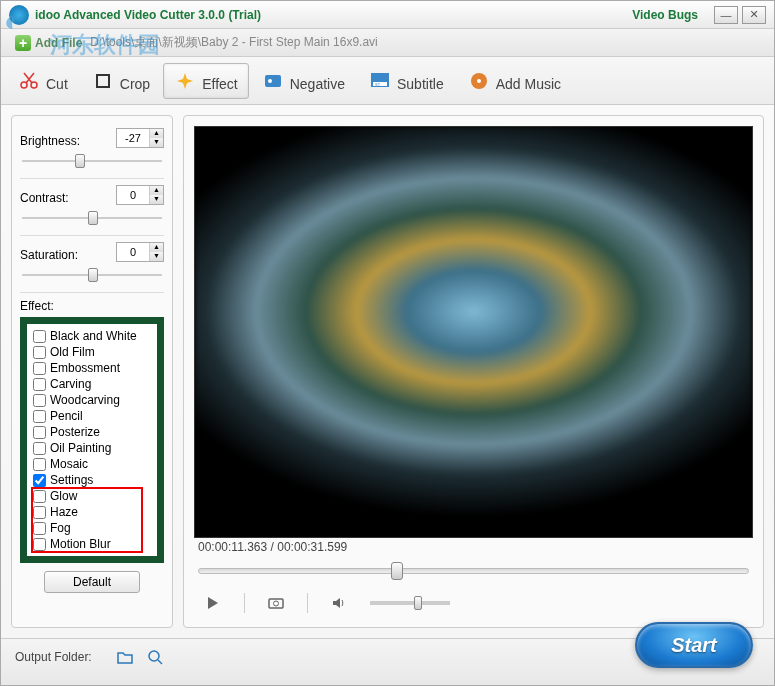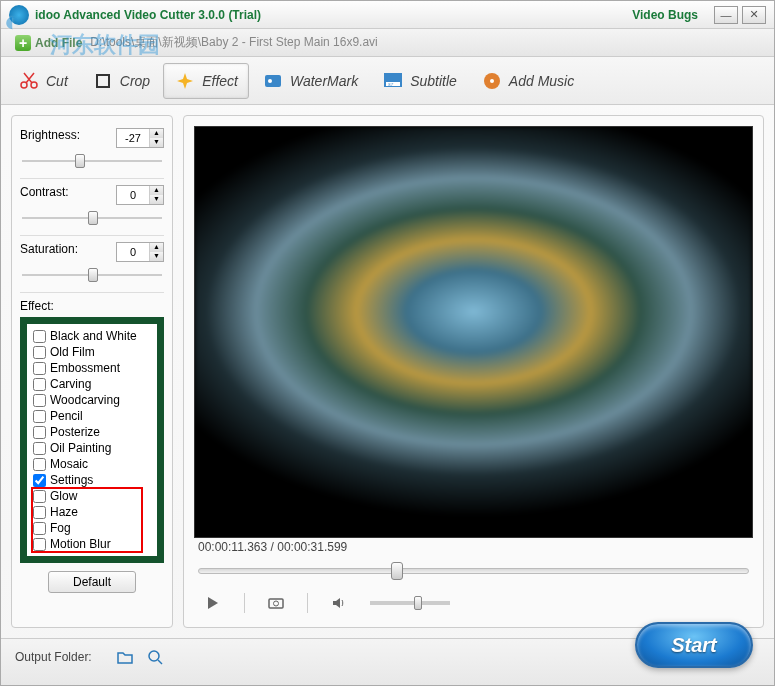--- a/index.html
+++ b/index.html
@@ -8,40 +8,40 @@
 .titlebar { height: 28px; background: linear-gradient(#fefefe, #eaeaea); border-bottom: 1px solid #ccc; display: flex; align-items: center; padding: 6px 8px; font-size: 12px; }
 .titlebar .logo { width: 20px; height: 20px; background: radial-gradient(circle, #3cb1e8, #0a6aa8); border-radius: 50%; margin-right: 6px; }
 .titlebar .title { color: #1a7a3a; font-weight: bold; flex: 1; }
 .titlebar .report { color: #1a7a3a; font-weight: bold; margin-right: 12px; cursor: pointer; }
 .winbtn { width: 24px; height: 18px; border: 1px solid #999; background: linear-gradient(#fdfdfd, #e0e0e0); margin-left: 4px; display: flex; align-items: center; justify-content: center; font-size: 11px; color: #555; cursor: pointer; }
 .addfile-bar { height: 28px; background: linear-gradient(#f4f4f4, #e6e6e6); border-bottom: 1px solid #ccc; display: flex; align-items: center; padding: 0 14px; font-size: 12px; }
 .addfile-bar .plus { width: 16px; height: 16px; background: linear-gradient(#8fd370, #4aa82a); border-radius: 3px; color: #fff; font-weight: bold; display: flex; align-items: center; justify-content: center; margin-right: 4px; font-size: 14px; }
 .addfile-bar .addlabel { color: #5a8a5a; font-weight: bold; margin-right: 8px; }
 .addfile-bar .path { color: #888; }
 .toolbar { height: 48px; background: linear-gradient(#f7f7f7, #ececec); border-bottom: 1px solid #ccc; display: flex; align-items: center; padding: 2px 6px; gap: 2px; }
-.tool { display: flex; align-items: center; padding: 6px 10px; border: 1px solid transparent; font-size: 14px; color: #444; cursor: pointer; border-radius: 3px; font-style: italic; }
+.tool { display: flex; align-items: flex-end; padding: 6px 10px; border: 1px solid transparent; font-size: 14px; color: #444; cursor: pointer; border-radius: 3px; }
 .tool.active { background: linear-gradient(#fdfdfd, #e8e8e8); border: 1px solid #bbb; box-shadow: inset 0 0 3px rgba(0,0,0,0.1); }
 .tool .ticon { width: 22px; height: 22px; margin-right: 6px; display: flex; align-items: center; justify-content: center; }
 .main { flex: 1; display: flex; padding: 10px; gap: 10px; }
 .left-panel { width: 162px; background: #fafafa; border: 1px solid #ccc; border-radius: 4px; padding: 8px; display: flex; flex-direction: column; font-size: 12px; }
-.ctrl-row { display: flex; align-items: flex-start; margin-top: 4px; }
+.ctrl-row { display: flex; align-items: flex-end; margin-top: 4px; }
 .ctrl-row .lbl { flex: 1; }
 .spinner { width: 48px; height: 20px; border: 1px solid #aaa; background: #fff; font-size: 11px; display: flex; }
 .spinner input { width: 32px; border: none; text-align: center; font-size: 11px; outline: none; }
 .spinner .sp-btns { width: 14px; display: flex; flex-direction: column; border-left: 1px solid #ccc; }
 .spinner .sp-btns span { flex:1; font-size:7px; text-align:center; background:linear-gradient(#f4f4f4,#ddd); cursor:pointer; line-height:8px; }
 .slider-track { height: 18px; position: relative; margin: 4px 2px 6px; }
 .slider-track .line { position: absolute; top: 8px; left: 0; right: 0; height: 2px; background: #ccc; }
 .slider-track .thumb { position: absolute; top: 2px; width: 10px; height: 14px; background: linear-gradient(#fdfdfd,#d0d0d0); border:1px solid #888; border-radius:2px; cursor:pointer; }
 .divider { height:1px; background:#ddd; margin: 2px 0; }
 .effect-list { border:7px solid #14532d; background:#fff; margin-top: 4px; padding: 4px 6px; font-size: 12px; position: relative; }
 .effect-list .item { display:flex; align-items:center; padding: 1px 0; }
 .effect-list .item input { margin-right: 4px; }
 .redbox { position:absolute; border:2px solid #e00; left: 4px; bottom: 3px; width: 112px; height: 66px; pointer-events:none; }
-.default-btn { margin: 8px auto 2px; width: 88px; height: 22px; background: linear-gradient(#fdfdfd,#e6e6e6); border:1px solid #aaa; border-radius: 3px; font-size:12px; cursor:pointer; }
+.default-btn { margin: 8px auto 2px; width: 96px; height: 22px; background: linear-gradient(#fdfdfd,#e6e6e6); border:1px solid #aaa; border-radius: 3px; font-size:12px; cursor:pointer; }
 .preview { flex:1; background:#fafafa; border:1px solid #ccc; border-radius:4px; padding: 10px; display:flex; flex-direction:column; }
 .video { flex:1; background:#000; border:1px solid #333; position:relative; overflow:hidden; }
 .video .swirl { position:absolute; inset:0; background: radial-gradient(ellipse 60% 50% at 50% 45%, #7fb8d4 0%, #3d7089 20%, #b89740 35%, #2f5348 50%, #6a8b9a 65%, #1d2d33 80%, #000 100%); filter: blur(2px); }
 .time-row { font-size: 12px; color: #444; margin-top: 0; padding: 2px 4px; }
 .seek { height: 20px; position: relative; margin: 5px 4px 8px; }
 .seek .bar { position:absolute; top:7px; left:0; right:0; height:6px; background:linear-gradient(#d8d8d8,#f0f0f0); border:1px solid #bbb; border-radius:3px; }
 .seek .th { position:absolute; top:1px; width:12px; height:18px; background:linear-gradient(#fdfdfd,#ccc); border:1px solid #888; border-radius:3px; cursor:pointer; }
 .playctrls { display:flex; align-items:center; gap: 20px; padding: 4px 8px; }
 .pbtn { width: 22px; height:18px; color:#555; cursor:pointer; display:flex; align-items:center; justify-content:center; }
 .vsep { width:1px; height:20px; background:#ccc; }
@@ -107,21 +107,21 @@
         </span>
         <span>Effect</span>
       </div>
     <div class="tool">
         <span class="ticon">
           <svg width="20" height="20">
             <rect x="2" y="4" width="16" height="12" rx="2" fill="#3a87c9"></rect>
             <circle cx="7" cy="10" r="2" fill="#fff"></circle>
           </svg>
         </span>
-        <span>WaterMark</span>
+        <span>Negative</span>
       </div>
     <div class="tool">
         <span class="ticon">
           <svg width="22" height="20">
             <rect x="2" y="2" width="18" height="14" fill="#3a87c9"></rect>
             <rect x="4" y="11" width="14" height="4" fill="#fff"></rect>
             <text x="6" y="14.5" font-size="4" fill="#3a87c9">ST</text>
           </svg>
         </span>
         <span>Subtitle</span>

